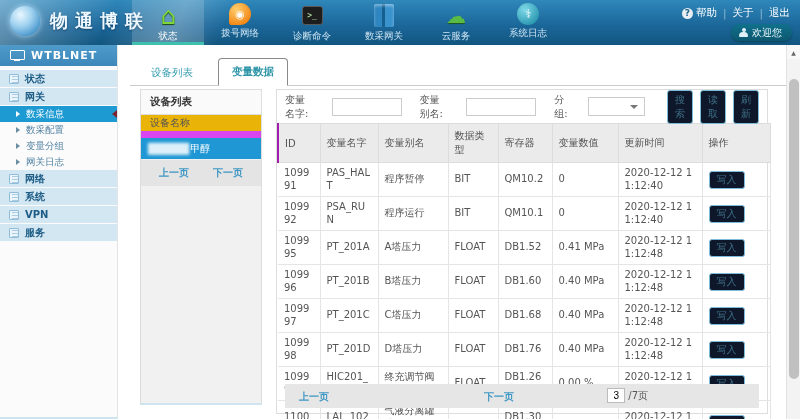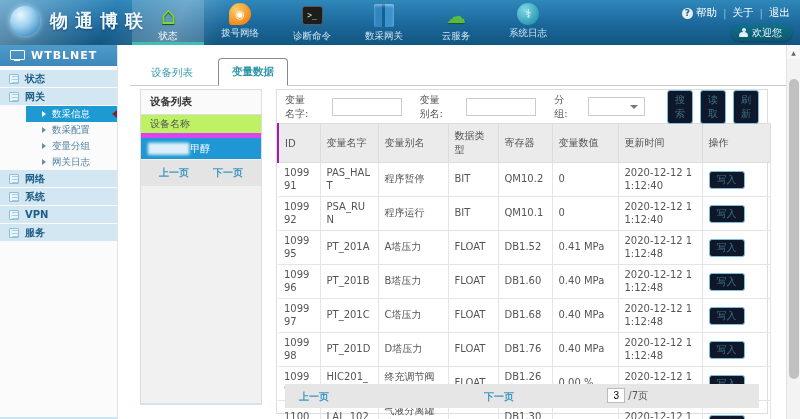--- a/index.html
+++ b/index.html
@@ -59,41 +59,41 @@
   .monitor { position:relative; width:13px; height:11px; }
   .monitor::before { content:""; position:absolute; left:0; top:0; width:13px; height:8px; border:1.5px solid #fff; border-radius:1px; }
   .monitor::after { content:""; position:absolute; left:3.5px; bottom:0; width:6px; height:1.5px; background:#fff; }
   .side-list { margin-top:4px; }
   .side-item { height:17px; margin-bottom:1px; background:#d3e7f3; display:flex; align-items:center; gap:6px;
     padding-left:9px; font-size:10px; font-weight:bold; color:#1d5c85; cursor:pointer; }
   .side-ico { width:10px; height:10px; background:#eaf4fa; border:1px solid #8fbcd9; border-radius:1px;
     background-image:repeating-linear-gradient(180deg,#a9cce2 0 1px, transparent 1px 3px); background-size:6px 8px;
     background-position:2px 1px; background-repeat:no-repeat; }
   .sub-item { height:16px; background:#fbfbfb; display:flex; align-items:center; gap:6px; padding-left:16px;
-    font-size:9.5px; color:#4d7fa0; cursor:pointer; position:relative;margin-left:26px; }
+    font-size:9.5px; color:#4d7fa0; cursor:pointer; position:relative; }
   .tri { width:0; height:0; border-top:3px solid transparent; border-bottom:3px solid transparent; border-left:4px solid #6b8ea3; }
   .sub-item.active { background:#1e9ad2; color:#fff; }
   .sub-item.active .tri { border-left-color:#fff; }
   .sub-item.active::after { content:""; position:absolute; right:0; top:4px; width:0; height:0;
     border-top:4px solid transparent; border-bottom:4px solid transparent; border-right:5px solid #7b2430; }
 
   
   .main { position:absolute; left:130px; top:46px; width:656px; height:340px; background:#fff; }
   .tabbar { position:absolute; left:0; top:12px; width:100%; height:28px; border-bottom:1px solid #ccc; }
   .tab { position:absolute; bottom:-1px; font-size:10.5px; padding:6px 13px; cursor:pointer; color:#3a9fb3; }
   .tab-inactive { left:8px; }
   .tab-active { left:88px; background:#fff; border:1px solid #8a8a8a; border-bottom:1px solid #fff;
     border-radius:4px 4px 0 0; font-weight:bold; color:#2e95a8; }
 
   
   .dev-panel { position:absolute; left:10px; top:43px; width:122px; height:316px; background:#f1f1f1;
     border:1px solid #ddd; border-bottom:2px solid #cfe4f1; }
   .dev-title { height:25px; background:#fafafa; border-bottom:1px solid #ddd; display:flex; align-items:center;
     padding-left:9px; font-size:10.5px; font-weight:bold; color:#333; }
-  .dev-sub { height:23px; background:#bef264; border-bottom:5px solid #d946ef; display:flex; align-items:center;
+  .dev-sub { height:23px; background:#eab308; border-bottom:7px solid #d946ef; display:flex; align-items:center;
     padding-left:9px; font-size:10px; color:#555; }
   .dev-item { height:21px; background:#1f97d4; display:flex; align-items:center; padding-left:7px;
     font-size:10px; color:#fff; cursor:pointer; white-space:nowrap; overflow:hidden; }
   .dev-item .masked { filter:blur(1.6px); opacity:.85; letter-spacing:-1px; margin-right:2px; }
   .dev-pgn { height:26px; background:#e4e4e4; display:flex; align-items:center; justify-content:space-around;
     padding:0 6px; margin-top:1px; }
   .pg-link { font-size:10px; color:#3f97c3; font-weight:bold; cursor:pointer; }
 
   
   .tbl-panel { position:absolute; left:146px; top:43px; width:492px; height:325px; background:#fff; border:1px solid #ddd; }

